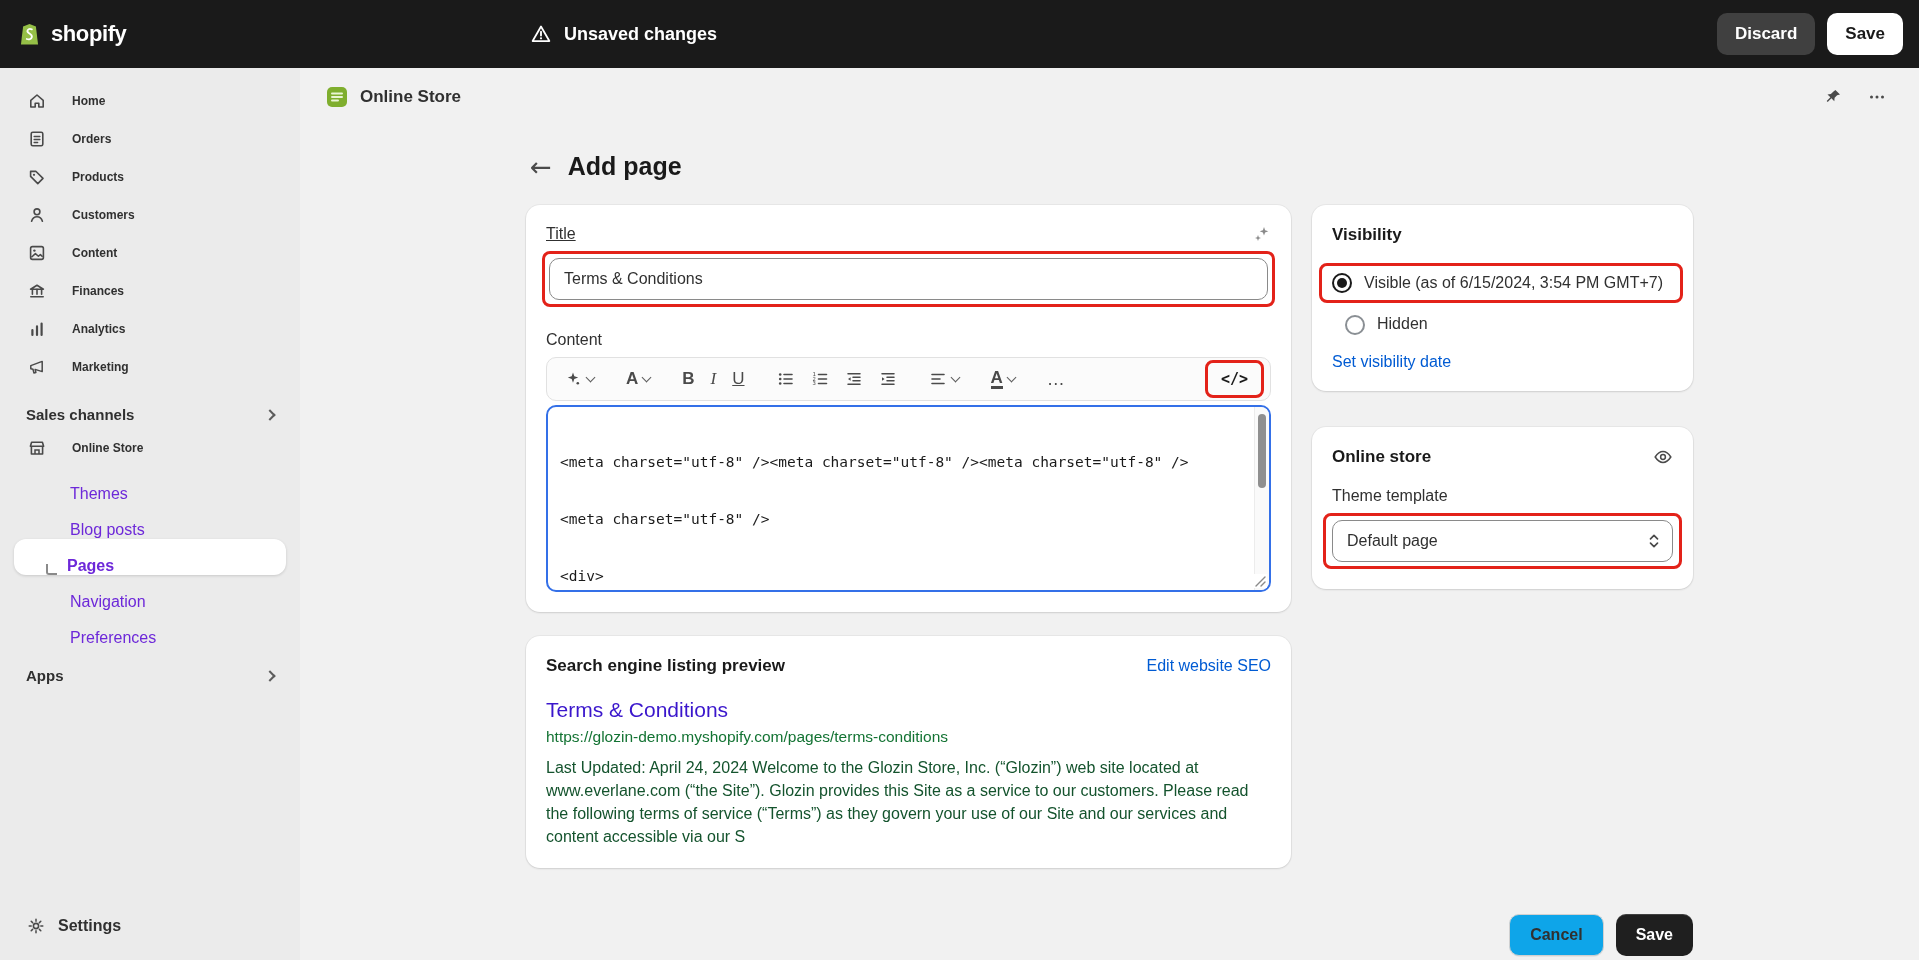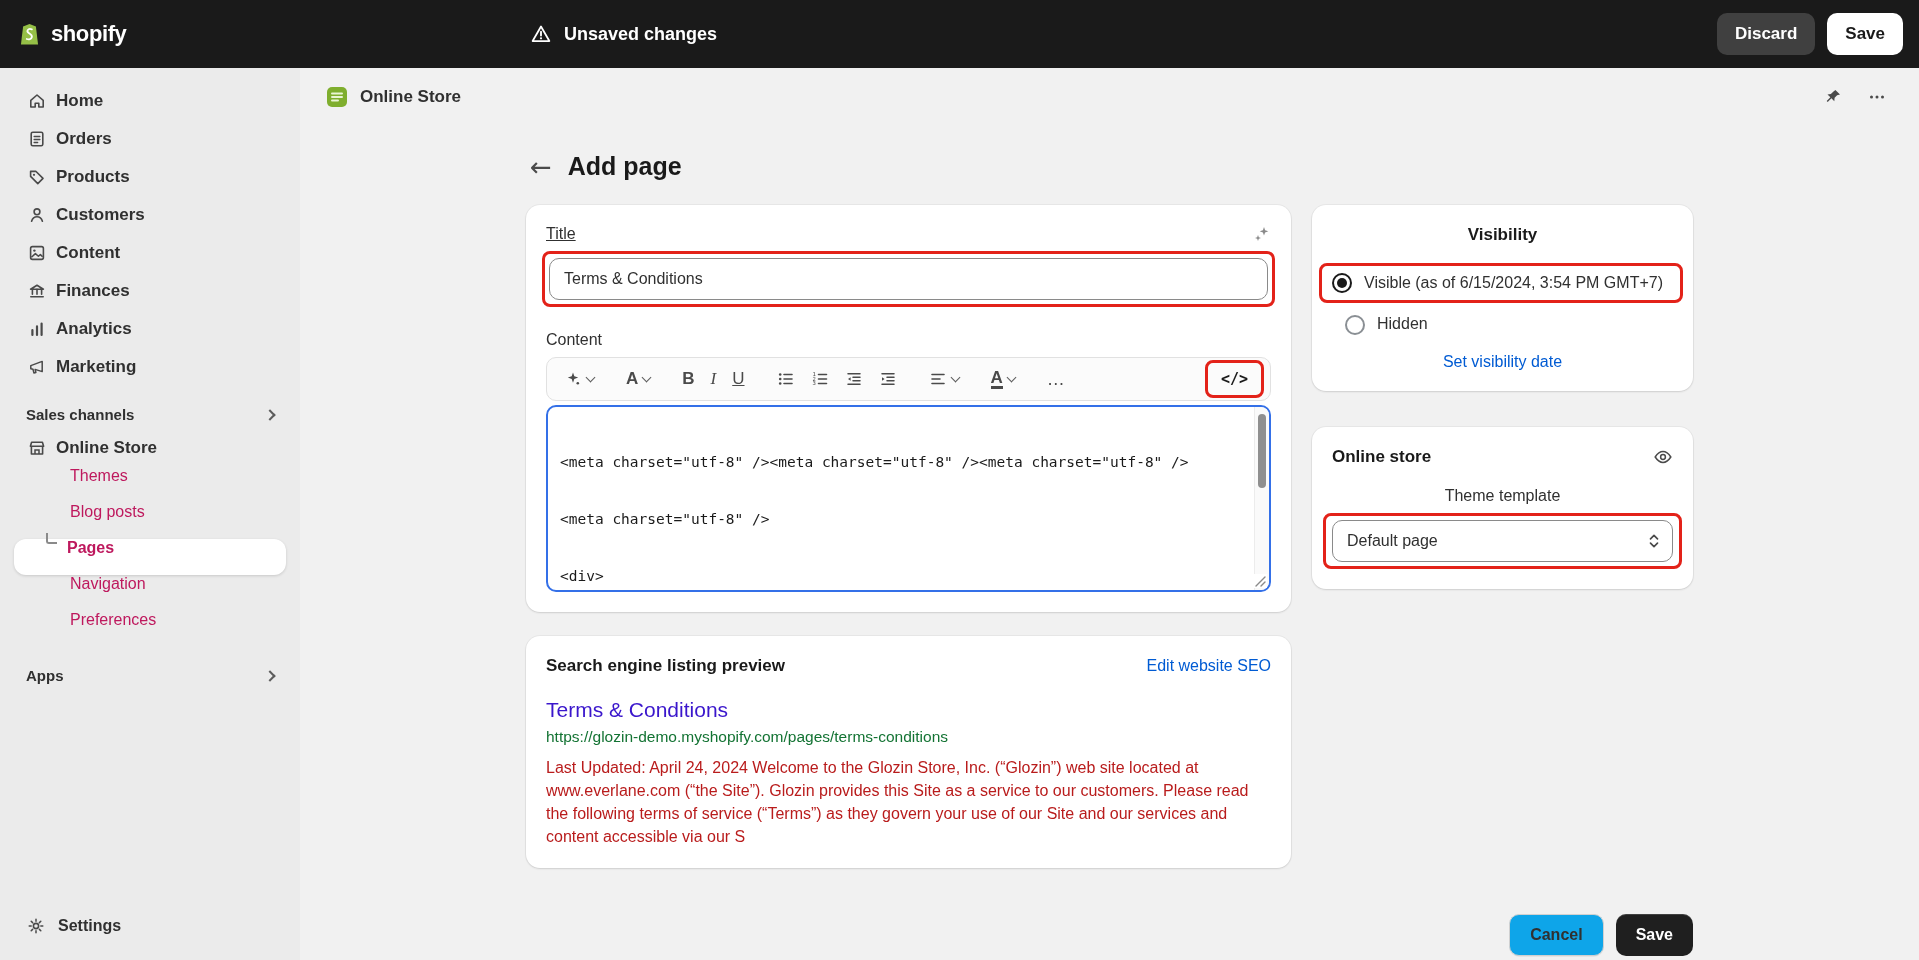--- a/index.html
+++ b/index.html
@@ -17,27 +17,27 @@
   .topbar-actions { margin-left:auto; display:flex; gap:12px; }
   .tb-btn { height:42px; padding:0 18px; border:none; border-radius:10px; font-size:17px;
     font-weight:700; cursor:pointer; font-family:inherit; }
   .tb-discard { background:#404040; color:#fff; }
   .tb-save { background:#ffffff; color:#1a1a1a; }
 
   
   .app { display:flex; height:892px; }
   .sidebar { width:300px; background:#ebebeb; display:flex; flex-direction:column;
     padding:14px 14px 0 14px; flex-shrink:0; }
-  .nav-item { display:flex; align-items:center; gap:8px; height:38px; padding:0 12px;
-    border-radius:12px; font-size:17px; font-weight:600; color:#303030; cursor:pointer; }
+  .nav-item { display:flex; align-items:center; gap:24px; height:38px; padding:0 12px;
+    border-radius:12px; font-size:12px; font-weight:600; color:#303030; cursor:pointer; }
   .nav-item .nicon { width:22px; display:flex; justify-content:center; }
   .section-head { display:flex; align-items:center; justify-content:space-between;
     margin:20px 12px 6px 12px; font-size:15px; font-weight:700; color:#303030; cursor:pointer; }
-  .sub-item { display:flex; align-items:flex-start; height:36px; padding-left:56px; border-radius:12px;
-    font-size:16px; color:#be185d; cursor:pointer; }
+  .sub-item { display:flex; align-items:flex-end; height:36px; padding-left:56px; border-radius:12px;
+    font-size:16px; color:#6d28d9; cursor:pointer; }
   .sub-item.active { background:#ffffff; box-shadow:0 1px 3px rgba(0,0,0,.15); padding-left:32px;
     gap:10px; font-weight:700; }
   .corner-glyph { width:11px; height:11px; border-left:2px solid #8a8a8a; border-bottom:2px solid #8a8a8a;
     border-bottom-left-radius:3px; margin-top:-6px; }
   .chev-right { width:8px; height:8px; border-right:2px solid #5c5c5c; border-bottom:2px solid #5c5c5c;
     transform:rotate(-45deg); }
   .settings-row { margin-top:auto; display:flex; align-items:center; gap:12px; height:52px;
     padding:0 12px; margin-bottom:8px; font-size:16px; font-weight:600; cursor:pointer; border-radius:12px; }
 
   
@@ -48,21 +48,21 @@
   .icon-btn { background:none; border:none; cursor:pointer; padding:6px; border-radius:8px; }
 
   .content { width:1167px; margin:0 auto; }
   .page-heading { display:flex; align-items:center; gap:16px; margin:26px 0 24px 4px; }
   .back-arrow { background:none; border:none; font-size:26px; color:#4a4a4a; cursor:pointer;
     line-height:1; font-family:"DejaVu Sans",sans-serif; }
   .page-heading h1 { font-size:25px; font-weight:700; color:#1a1a1a; }
 
   .cols { display:flex; gap:21px; align-items:flex-start; }
   .col-main { width:765px; }
-  .col-side { width:381px;text-align:center; }
+  .col-side { width:381px; }
 
   .card { background:#fff; border-radius:14px; box-shadow:0 1px 2px rgba(26,26,26,.12), 0 0 0 1px rgba(0,0,0,.04);
     padding:20px; }
 
   .field-label-row { display:flex; align-items:flex-start; justify-content:space-between; margin-bottom:8px;text-decoration:underline; }
   .field-label { font-size:16px; color:#303030; }
 
   .ann { border:3px solid var(--annotation,#e32219); border-radius:8px; }
   .ann-title { padding:4px; margin:0 -4px; }
   .text-input { width:100%; height:42px; border:1px solid #8a8a8a; border-radius:10px; padding:0 14px;
@@ -98,21 +98,21 @@
   .v-thumb { position:absolute; top:7px; left:3px; width:8px; height:74px; background:#8f8f8f; border-radius:4px; }
   .resize-grip { position:absolute; right:2px; bottom:2px; width:14px; height:14px; cursor:nwse-resize; background:#fff; }
 
   
   .seo-card { margin-top:24px; }
   .seo-head { display:flex; align-items:center; justify-content:space-between; margin-bottom:22px; }
   .card-title { font-size:17px; font-weight:700; color:#1a1a1a; }
   .link { color:var(--accent-link,#005bd3); font-size:16px; text-decoration:none; cursor:pointer; }
   .seo-title { color:var(--seo-title,#3a16cc); font-size:21px; margin-bottom:6px; cursor:pointer; }
   .seo-url { color:var(--seo-url,#137333); font-size:15.5px; margin-bottom:10px; }
-  .seo-desc { color:#b91c1c; font-size:16px; line-height:23px; }
+  .seo-desc { color:#14532d; font-size:16px; line-height:23px; }
 
   
   .side-card-title { font-size:17px; font-weight:700; color:#1a1a1a; margin-bottom:18px; }
   .ann-radio { padding:6px 10px; margin:12px -10px 10px -13px; }
   .radio-row { display:flex; align-items:flex-start; gap:12px; cursor:pointer; }
   .radio { width:20px; height:20px; border-radius:50%; flex-shrink:0; margin-top:1px; position:relative; }
   .radio.unsel { border:2px solid #8a8f94; background:#fff; }
   .radio.sel { border:2px solid #1a1a1a; background:#fff; }
   .radio.sel::after { content:''; position:absolute; inset:3px; background:#1a1a1a; border-radius:50%; }
   .radio-label { font-size:16px; line-height:22px; }

